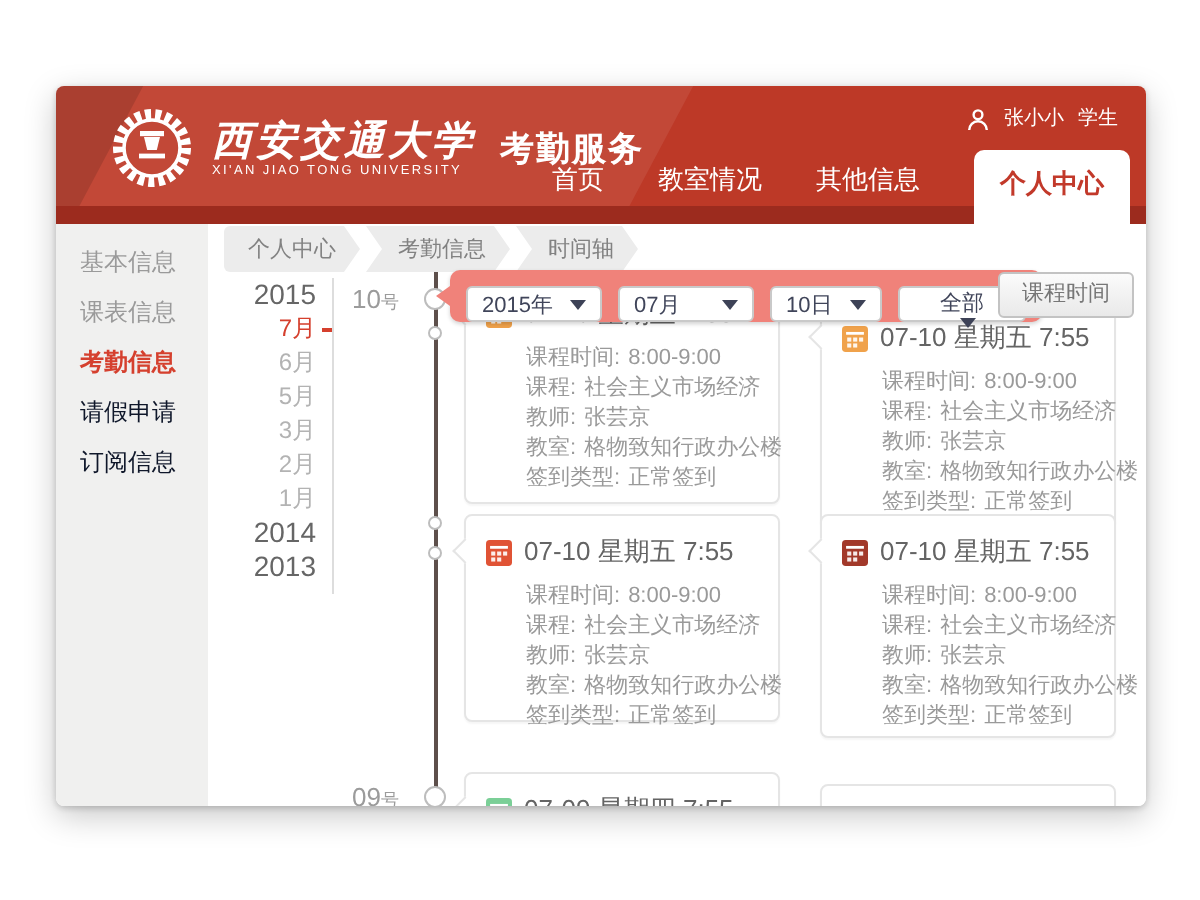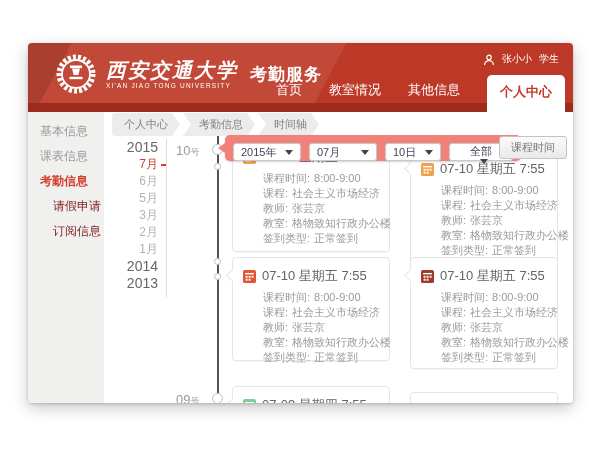--- a/index.html
+++ b/index.html
@@ -30,21 +30,21 @@
   .user span { margin-left:3px; }
 
   .nav { position:absolute; right:8px; bottom:0; display:flex; align-items:flex-end; z-index:2; }
   .nav-item { color:#fff; font-size:13px; padding:0 0 13px 0; margin-right:27px; cursor:pointer; }
   .nav-item.active { background:#fff; color:#c2392a; font-weight:bold;
                      padding:8px 13px 11px 13px; border-radius:5px 5px 0 0; margin-right:0; }
 
   
   .sidebar { position:absolute; left:0; top:62px; bottom:0; width:76px; background:#f0f0ef; padding:14px 0 0 12px; }
   .side-item { font-size:12px; height:25px; line-height:25px; color:#9a9a9a; cursor:pointer; }
-  .side-item.muted { color:#7f1d1d;margin-left:13px; }
+  .side-item.muted { color:#0f172a; }
   .side-item.active { color:#d5402e; font-weight:bold; }
 
   
   .content { position:absolute; left:76px; top:62px; right:0; bottom:0; background:#fff; overflow:hidden; }
 
   .crumbs { position:absolute; left:5px; top:8px; display:flex; z-index:3; }
   .crumb { background:#ececec; font-size:11px; color:#828282; padding:4px 12px 4px 16px; margin-left:3px;
            clip-path:polygon(0 0, calc(100% - 8px) 0, 100% 50%, calc(100% - 8px) 100%, 0 100%, 8px 50%); cursor:pointer; }
   .crumb:first-child { clip-path:polygon(0 0, calc(100% - 8px) 0, 100% 50%, calc(100% - 8px) 100%, 0 100%);
                        border-radius:3px 0 0 3px; padding-left:12px; }

